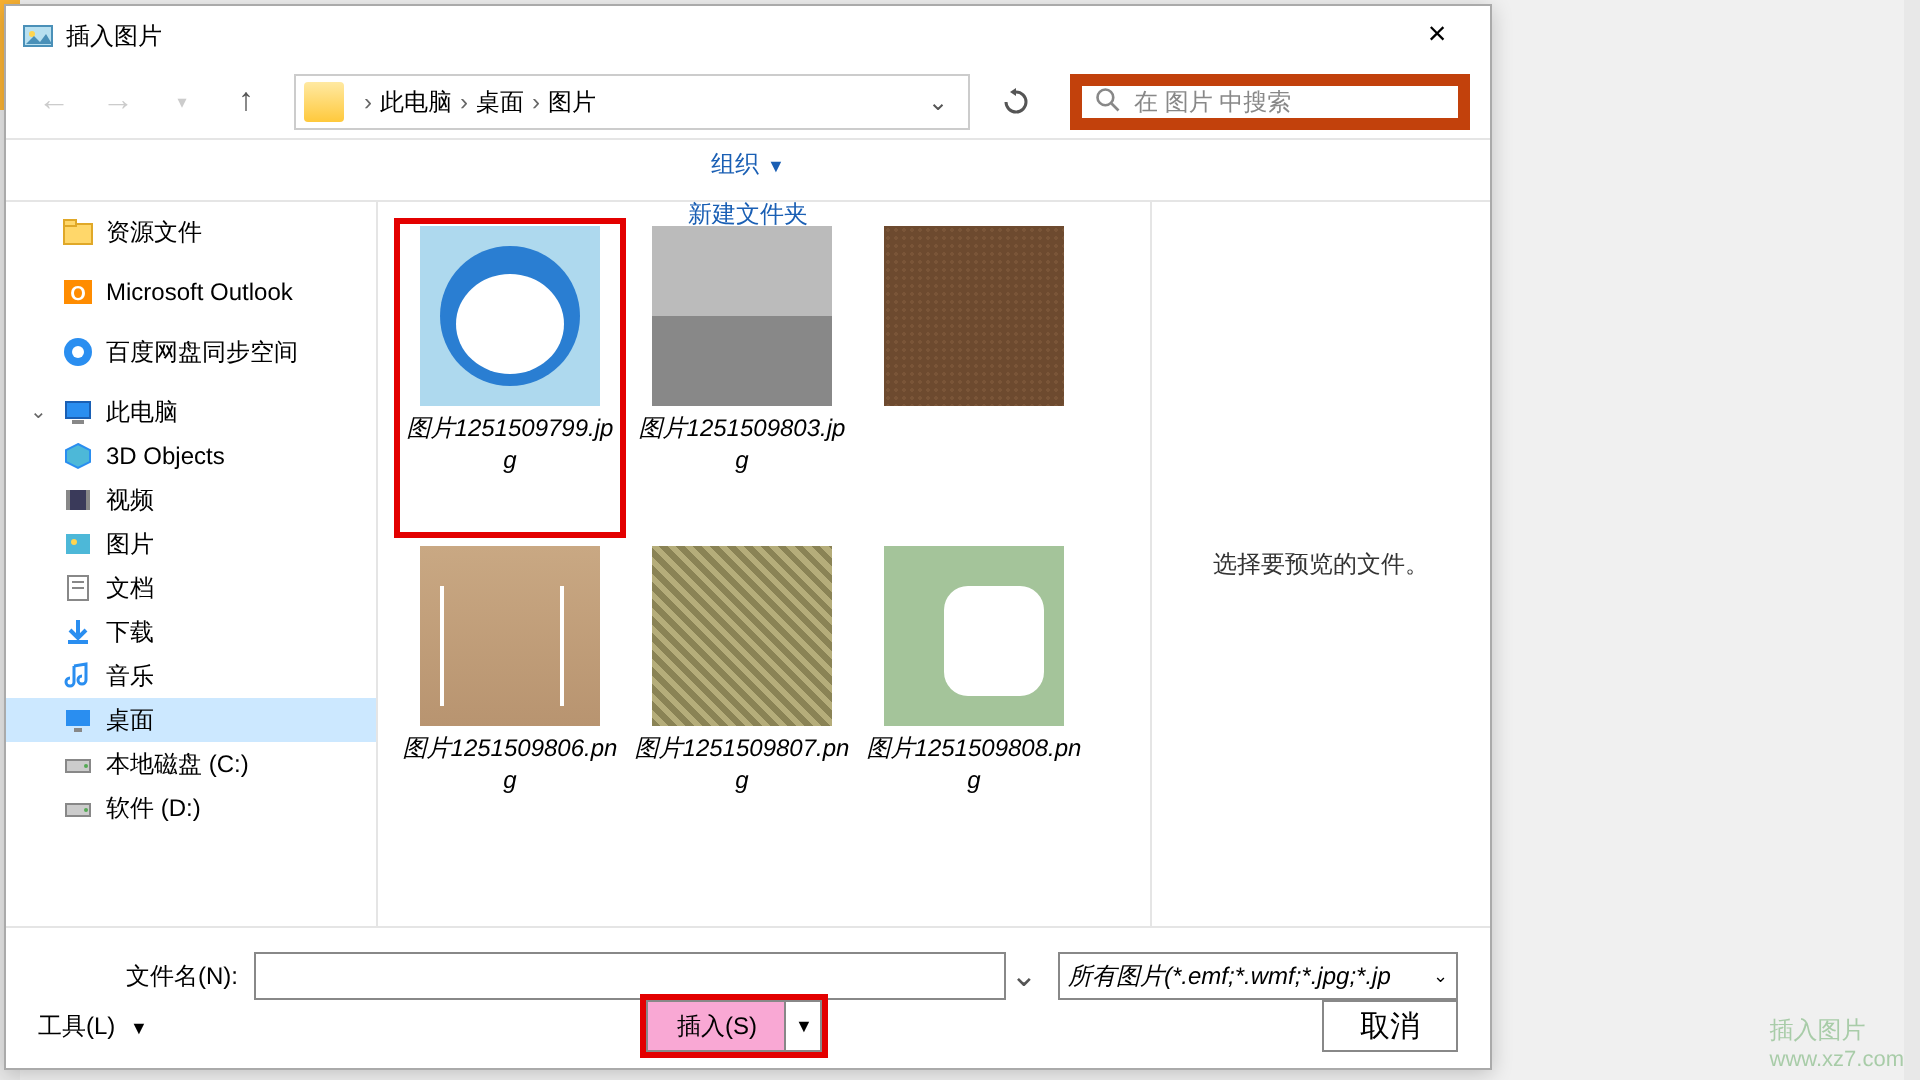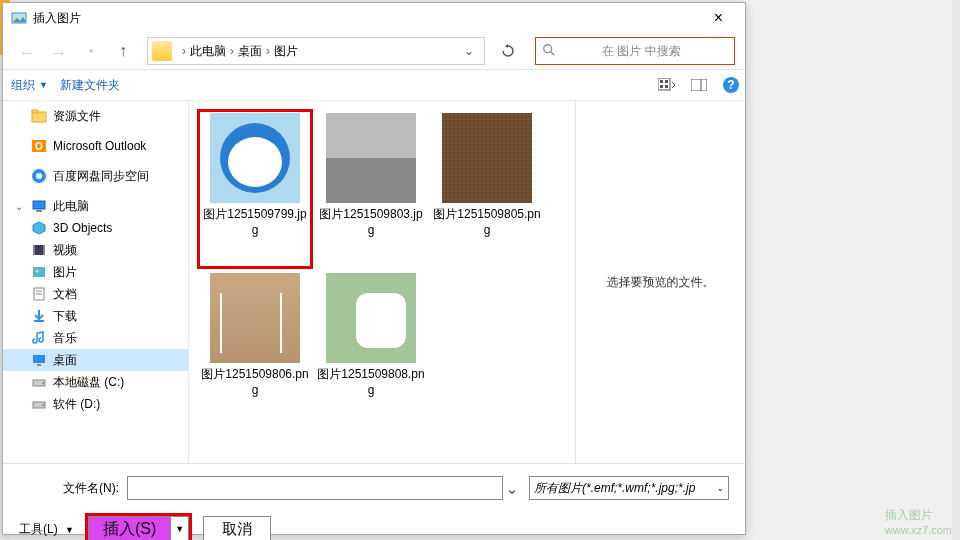--- a/index.html
+++ b/index.html
@@ -12,55 +12,55 @@
 
 .navbar { height: 36px; display: flex; align-items: center; padding: 0 10px; gap: 4px; }
 .nav-btn { width: 28px; height: 28px; display: flex; align-items: center; justify-content: center; cursor: pointer; color: #555; }
 .nav-btn.disabled { color: #ccc; }
 .breadcrumb { flex: 1; height: 28px; border: 1px solid #ccc; display: flex; align-items: center; padding: 0 4px; font-size: 12px; background: #fff; margin: 0 6px; }
 .breadcrumb .folder-icon { width: 20px; height: 20px; background: linear-gradient(#ffe9a2,#ffc93c); border-radius: 2px; margin-right: 6px; }
 .breadcrumb .sep { margin: 0 4px; color: #666; }
 .breadcrumb .trail { flex: 1; display: flex; align-items: center; }
 .breadcrumb .dd { width: 22px; text-align: center; color: #555; }
 .refresh-btn { width: 26px; height: 26px; display: flex; align-items: center; justify-content: center; cursor: pointer; margin-right: 10px; }
-.search-box { width: 200px; height: 28px; border: 1px solid #c2410c; display: flex; align-items: center; padding: 0 6px; font-size: 12px; color: #888; background: #fff; gap: 40px; }
+.search-box { width: 200px; height: 28px; border: 6px solid #c2410c; display: flex; align-items: center; padding: 0 6px; font-size: 12px; color: #888; background: #fff; }
 .search-box .sicon { margin-right: 6px; }
 
-.toolbar { height: 32px; border-top: 1px solid #e5e5e5; border-bottom: 1px solid #e5e5e5; display: flex; align-items: center; padding: 0 2px; font-size: 12px; background: #fff; }
+.toolbar { height: 32px; border-top: 1px solid #e5e5e5; border-bottom: 1px solid #e5e5e5; display: flex; align-items: center; padding: 0 2px; font-size: 12px; background: #fff; flex-direction: column; }
 .toolbar .tb-item { display: flex; align-items: center; cursor: pointer; padding: 4px 6px; color: #1a5fb4; }
 .toolbar .tb-item .dd { font-size: 9px; margin-left: 4px; }
 .toolbar .spacer { flex: 1; }
 .toolbar .tb-icon { width: 24px; height: 24px; display: flex; align-items: center; justify-content: center; margin-left: 8px; cursor: pointer; }
 
 .body { display: flex; height: 362px; }
 .sidebar { width: 186px; border-right: 1px solid #e5e5e5; overflow-y: auto; font-size: 12px; padding-top: 4px; }
 .tree-item { display: flex; align-items: center; height: 22px; padding-left: 28px; cursor: pointer; }
 .tree-item.level2 { }
 .tree-item.selected { background: #cce8ff; }
 .tree-item .ticon { width: 16px; height: 16px; margin-right: 6px; display: flex; align-items: center; justify-content: center; }
 .tree-item .chevron { position: absolute; margin-left: -16px; font-size: 10px; color: #666; }
 
 .main { flex: 1; display: flex; }
 .files { flex: 1; padding: 8px; display: flex; flex-wrap: wrap; align-content: flex-start; }
 .file-item { width: 116px; height: 160px; display: flex; flex-direction: column; align-items: center; padding: 4px; cursor: pointer; font-size: 12px; text-align: center; }
 .file-item.highlighted { border: 3px solid #e30000; padding: 1px; }
 .thumb { width: 90px; height: 90px; background: #ddd; display: flex; align-items: center; justify-content: center; overflow: hidden; margin-bottom: 4px; }
-.file-item .fname { line-height: 1.3; word-break: break-all; }
+.file-item .fname { line-height: 1.3; word-break: break-all; font-style: italic; }
 .preview { width: 170px; border-left: 1px solid #e5e5e5; display: flex; align-items: center; justify-content: center; font-size: 12px; color: #333; padding: 10px; text-align: center; }
 
 .bottom { border-top: 1px solid #e5e5e5; padding: 12px 16px 10px; }
-.fn-row { display: flex; align-items: center; margin-bottom: 16px; }
+.fn-row { display: flex; align-items: center; margin-bottom: 0; }
 .fn-label { font-size: 12px; margin-right: 8px; width: 100px; text-align: right; }
 .fn-input { flex: 1; height: 24px; border: 1px solid #888; padding: 0 4px; font-size: 12px; }
 .fn-combo { width: 200px; height: 24px; border: 1px solid #888; font-size: 12px; padding: 0 4px; margin-left: 8px; display: flex; align-items: center; }
-.btn-row { display: flex; align-items: center; justify-content: flex-start; gap: 14px; }
+.btn-row { display: flex; align-items: center; justify-content: space-between; gap: 14px; }
 .link-btn { font-size: 12px; cursor: pointer; }
 .btn-group { display: flex; border: 1px solid #888; height: 26px; }
 .btn-group.highlighted-red { outline: 3px solid #e30000; }
-.btn-main { padding: 0 14px; display: flex; align-items: center; font-size: 16px; cursor: pointer; background: #d946ef; }
+.btn-main { padding: 0 14px; display: flex; align-items: center; font-size: 12px; cursor: pointer; background: #f9a8d4; }
 .btn-dd { width: 18px; border-left: 1px solid #888; display: flex; align-items: center; justify-content: center; font-size: 9px; cursor: pointer; background: #fff; }
 .btn-cancel { height: 26px; padding: 0 18px; border: 1px solid #888; font-size: 15px; cursor: pointer; background: #fff; display: flex; align-items: center; }
 
 .watermark { position: absolute; right: 8px; bottom: 4px; font-size: 11px; color: rgba(120,180,120,.6); pointer-events: none; }
 .watermark .logo { font-size: 12px; }
 
 
 .t-doraemon { background: #aed9ee; position: relative; }
 .t-doraemon::before { content: ""; position: absolute; width: 70px; height: 70px; background: #2a7ed2; border-radius: 50%; top: 10px; left: 10px; }
 .t-doraemon::after { content: ""; position: absolute; width: 54px; height: 50px; background: #fff; border-radius: 50%; top: 24px; left: 18px; }
@@ -291,25 +291,28 @@
           <div class="file-item highlighted">
             <div class="thumb t-doraemon"></div>
             <div class="fname">图片1251509799.jpg</div>
           </div>
           <div class="file-item">
             <div class="thumb t-island"></div>
             <div class="fname">图片1251509803.jpg</div>
           </div>
           <div class="file-item">
             <div class="thumb t-leather"></div>
-            <div class="fname">图片1251509805.png</div>
           </div>
           <div class="file-item">
             <div class="thumb t-bridge"></div>
             <div class="fname">图片1251509806.png</div>
+          </div>
+          <div class="file-item">
+            <div class="thumb t-city"></div>
+            <div class="fname">图片1251509807.png</div>
           </div>
           <div class="file-item">
             <div class="thumb t-dino"></div>
             <div class="fname">图片1251509808.png</div>
           </div>
         </div>
       <div class="preview">
         <span>选择要预览的文件。</span>
       </div>
     </div>

